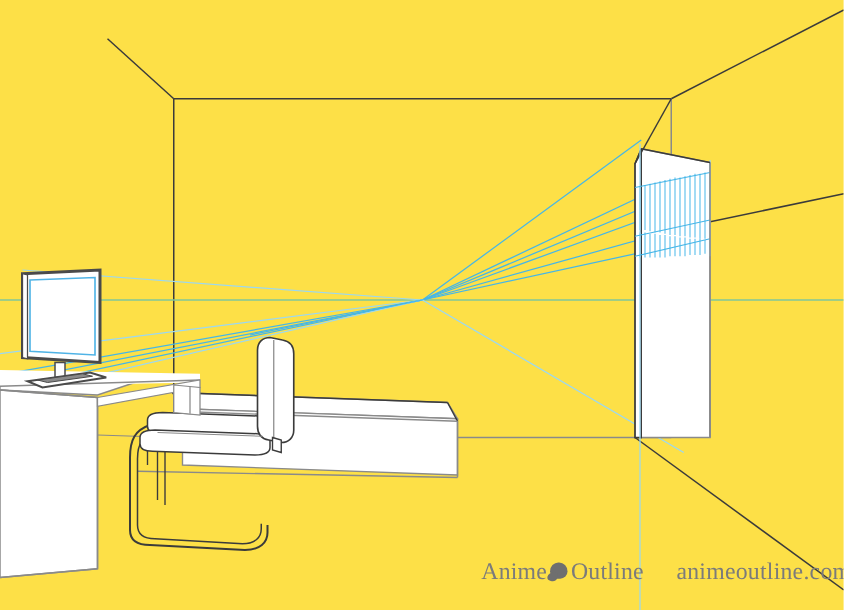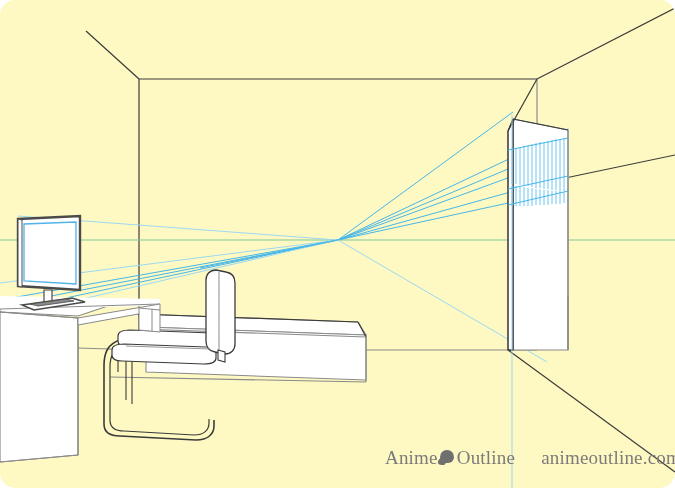--- a/index.html
+++ b/index.html
@@ -4,24 +4,23 @@
 <style>
   html, body {
     margin: 0;
     padding: 0;
     background: #ffffff;
   }
   #stage {
     position: relative;
     width: 675px;
     height: 488px;
-    background: #fef9c3;
+    background: #fde047;
     overflow: hidden;
     font-family: "Liberation Serif", serif;
-    border-radius: 15px;
   }
   #scene {
     position: absolute;
     left: 0;
     top: 0;
     width: 675px;
     height: 488px;
   }
   .watermark {
     position: absolute;

